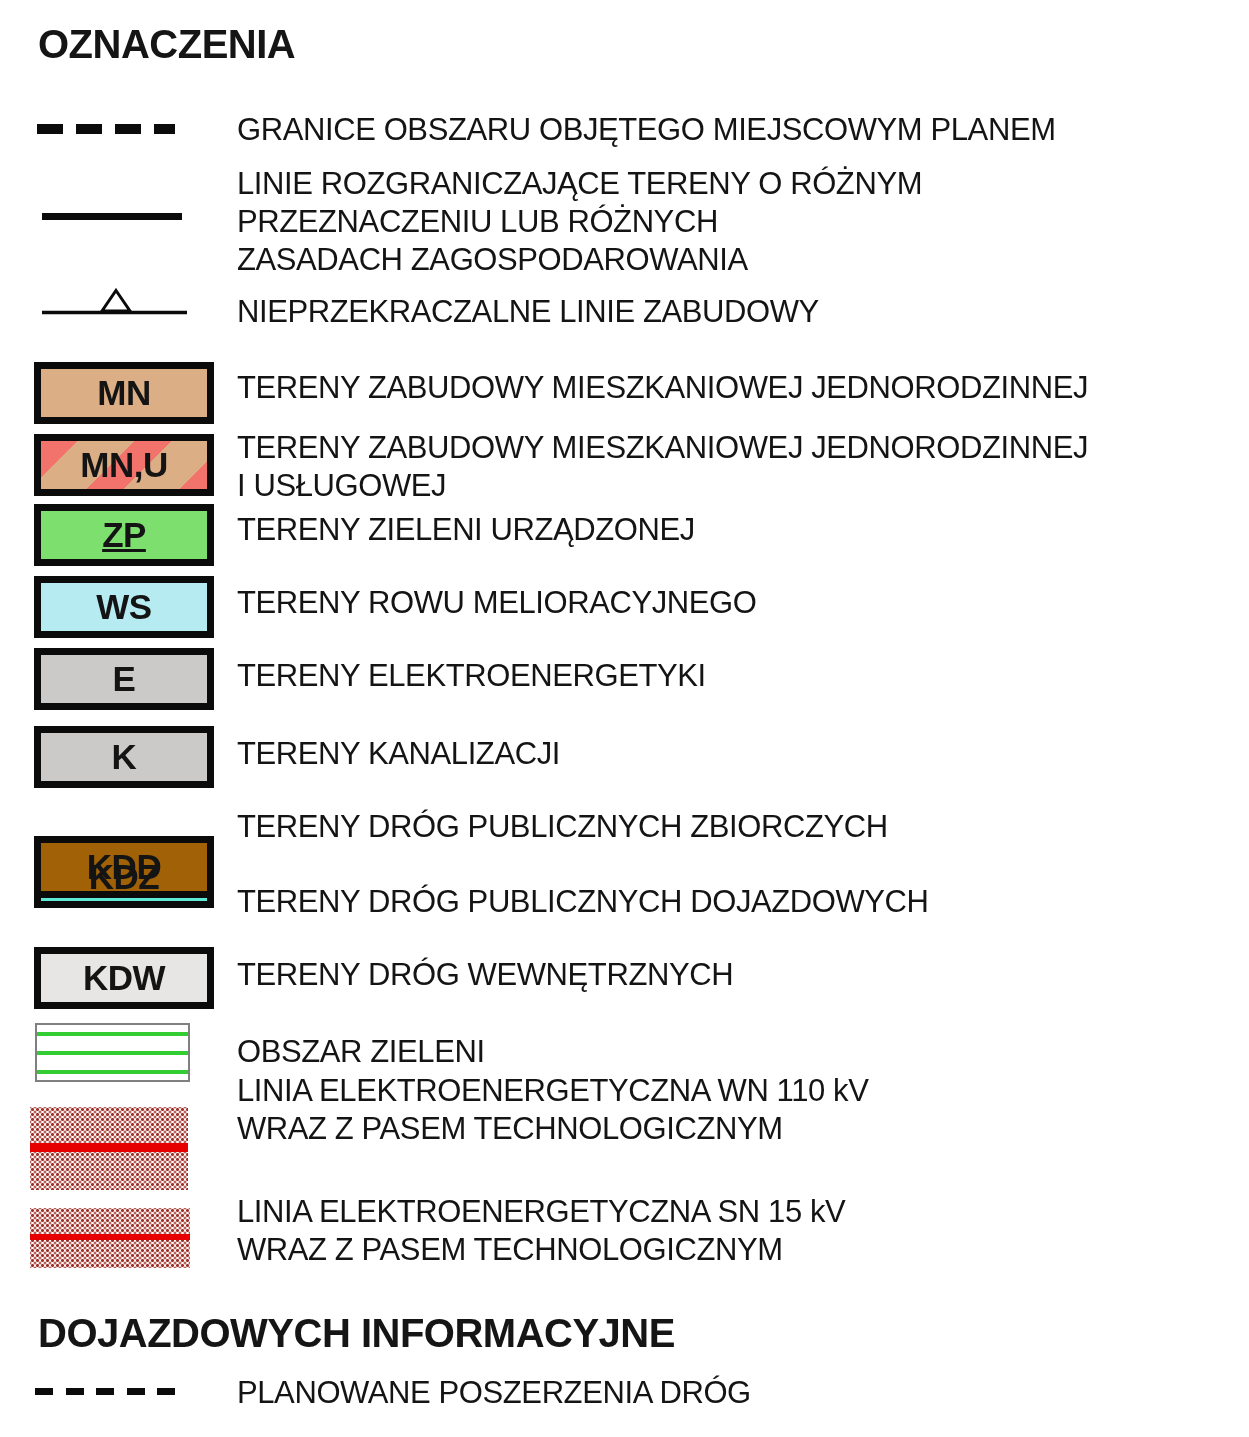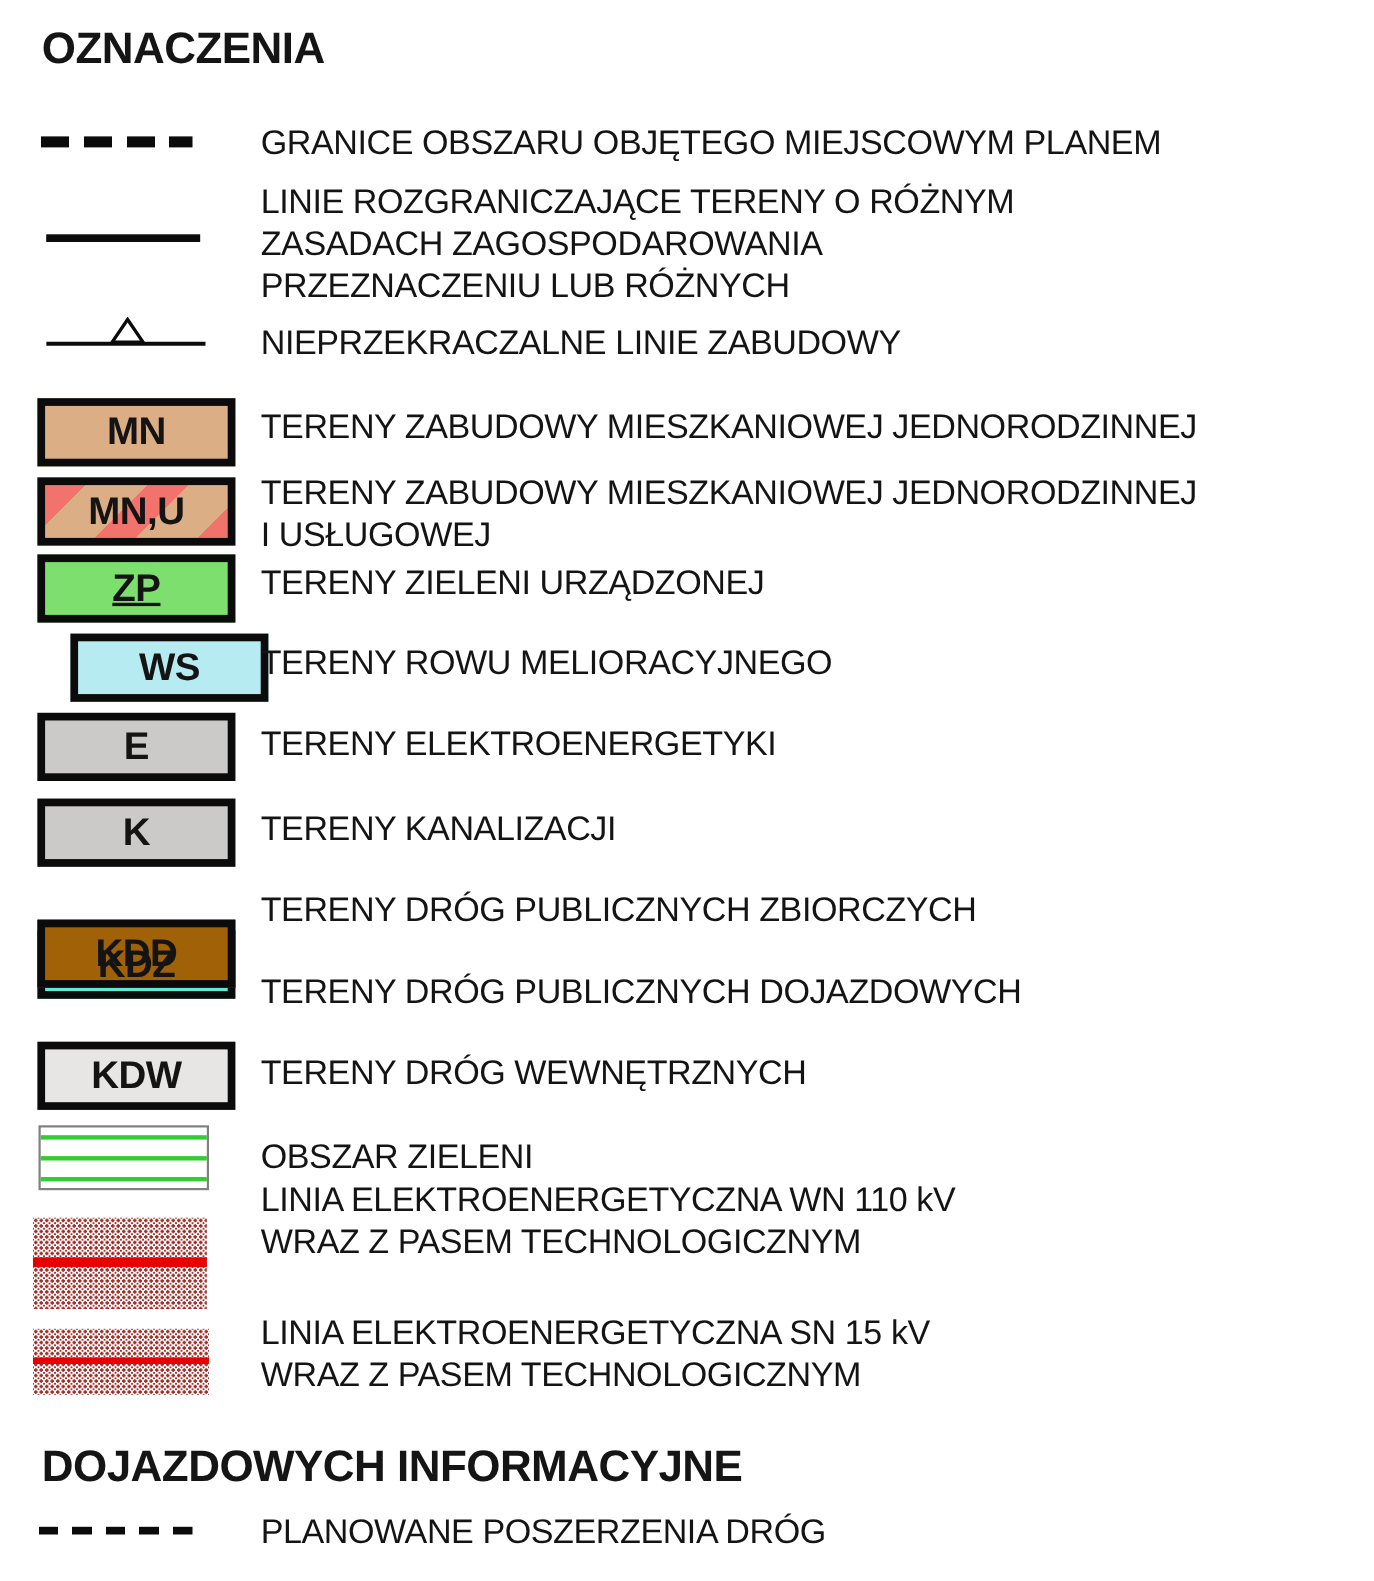--- a/index.html
+++ b/index.html
@@ -69,22 +69,22 @@
 <body>
 
 <div class="abs h1" style="left:38px;top:22px;text-align:center;">OZNACZENIA</div>
 
 <div class="dash-big"></div>
 <div class="lbl" style="top:111px;">GRANICE OBSZARU OBJĘTEGO MIEJSCOWYM PLANEM</div>
 
 <div class="solid-line"></div>
 <div class="lbl" style="top:165px;">
   <div>LINIE ROZGRANICZAJĄCE TERENY O RÓŻNYM</div>
+  <div>PRZEZNACZENIU LUB RÓŻNYCH</div>
   <div>ZASADACH ZAGOSPODAROWANIA</div>
-  <div>PRZEZNACZENIU LUB RÓŻNYCH</div>
 </div>
 
 <svg class="abs" style="left:42px;top:288px;" width="145" height="27" viewBox="0 0 145 27">
   <line x1="0" y1="24.5" x2="145" y2="24.5" stroke="#0B0B0B" stroke-width="3.5"></line>
   <polygon points="74,2.5 88,23 60,23" fill="#ffffff" stroke="#0B0B0B" stroke-width="3"></polygon>
 </svg>
 <div class="lbl" style="top:293px;">NIEPRZEKRACZALNE LINIE ZABUDOWY</div>
 
 <div class="zone-box" style="top: 362px; background-color: rgb(220, 174, 133);">
   <span class="zone-code">MN</span>
@@ -97,21 +97,21 @@
 <div class="lbl" style="top:429px;">
   <div>TERENY ZABUDOWY MIESZKANIOWEJ JEDNORODZINNEJ</div>
   <div>I USŁUGOWEJ</div>
 </div>
 
 <div class="zone-box" style="top: 504px; background-color: rgb(124, 223, 110); text-decoration: underline;">
   <span class="zone-code">ZP</span>
 </div>
 <div class="lbl" style="top:511px;">TERENY ZIELENI URZĄDZONEJ</div>
 
-<div class="zone-box" style="top: 576px; background-color: rgb(182, 235, 241); margin-left: 30px;">
+<div class="zone-box" style="top: 576px; background-color: rgb(182, 235, 241);">
   <span class="zone-code">WS</span>
 </div>
 <div class="lbl" style="top:584px;">TERENY ROWU MELIORACYJNEGO</div>
 
 <div class="zone-box" style="top: 648px; background-color: rgb(204, 202, 200);">
   <span class="zone-code">E</span>
 </div>
 <div class="lbl" style="top:657px;">TERENY ELEKTROENERGETYKI</div>
 
 <div class="zone-box" style="top: 726px; background-color: rgb(204, 202, 200);">

